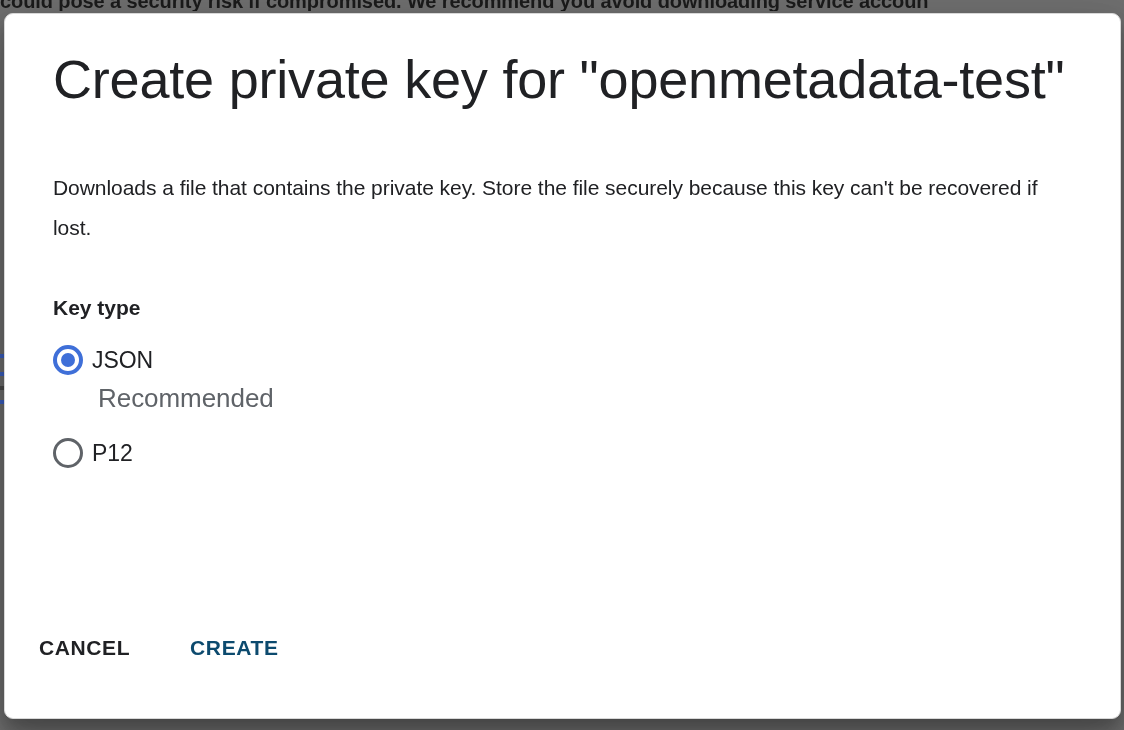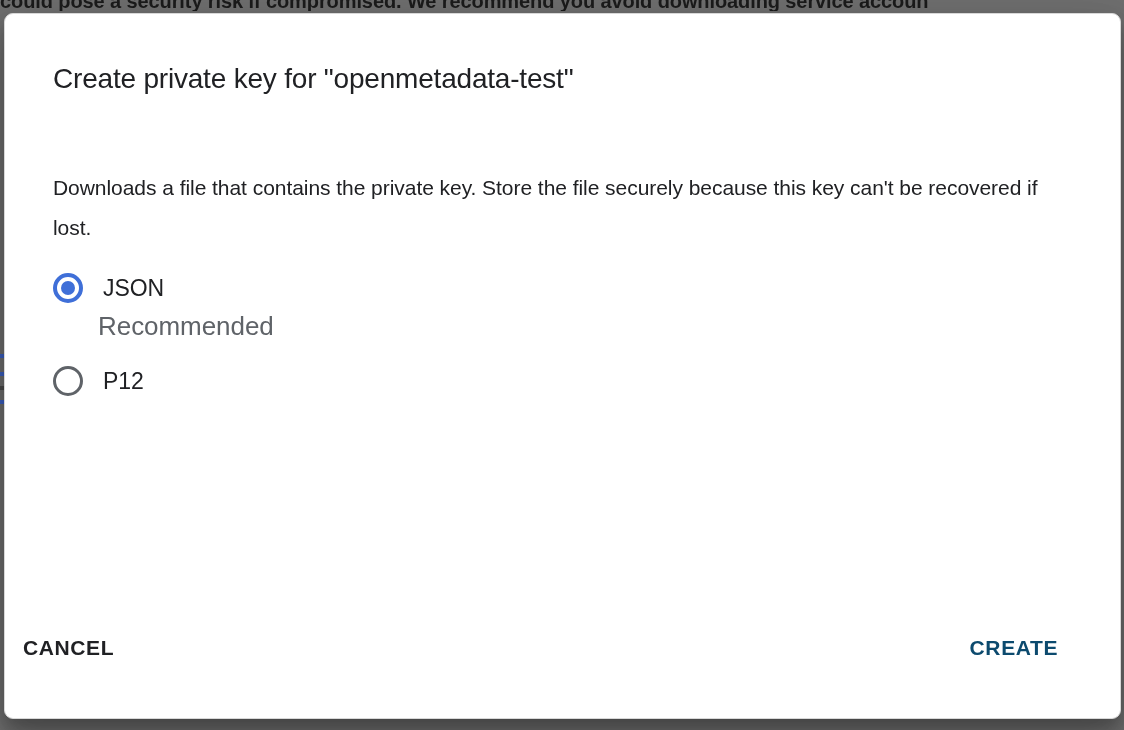--- a/index.html
+++ b/index.html
@@ -63,21 +63,21 @@
     flex-direction: column;
     overflow: hidden;
   }
 
   #dialog-body {
     flex: 1 1 auto;
     padding: 41px 48px 0 48px;
   }
 
   #dialog-title {
-    font-size: 28px;
+    font-size: 54px;
     line-height: 48px;
     font-weight: 400;
     color: #202124;
     letter-spacing: -0.2px;
     margin: 0;
     white-space: nowrap;
   }
 
   #dialog-description {
     margin: 65px 0 0 0;
@@ -94,21 +94,21 @@
     line-height: 24px;
     font-weight: 700;
     color: #202124;
   }
 
   #radio-group { margin-top: 20px; }
 
   .radio-row {
     display: flex;
     align-items: center;
-    gap: 20px;
+    gap: 9px;
     height: 40px;
   }
   .radio-row + .radio-sub + .radio-row { margin-top: 22px; }
 
   .radio-mark {
     position: relative;
     width: 30px;
     height: 30px;
     flex: 0 0 30px;
     border-radius: 50%;
@@ -142,24 +142,24 @@
     margin: 5px 0 0 45px;
     font-size: 26px;
     line-height: 26px;
     color: #5f6368;
     letter-spacing: -0.05px;
   }
 
   #dialog-actions {
     flex: 0 0 auto;
     display: flex;
-    justify-content: space-between;
+    justify-content: flex-start;
     align-items: center;
-    gap: 12px;
-    padding: 0 34px 46px 0;
+    gap: 24px;
+    padding: 0 34px 46px 16px;
   }
 
   .dialog-btn {
     font-family: "Liberation Sans", sans-serif;
     font-size: 21px;
     font-weight: 700;
     letter-spacing: 0.6px;
     background: transparent;
     border: none;
     border-radius: 4px;
@@ -182,20 +182,21 @@
 </div>
 
 <div id="dialog" role="dialog">
 
   <div id="dialog-body">
 
     <h1 id="dialog-title">Create private key for "openmetadata-test"</h1>
 
     <p id="dialog-description">Downloads a file that contains the private key. Store the file securely because this key can't be recovered if lost.</p>
 
+    <div id="key-type-label">Key type</div>
 
     <div id="radio-group" role="radiogroup">
 
       <div class="radio-row">
         <span class="radio-mark checked"></span>
         <span class="radio-label">JSON</span>
       </div>
       <div class="radio-sub">Recommended</div>
 
       <div class="radio-row">

